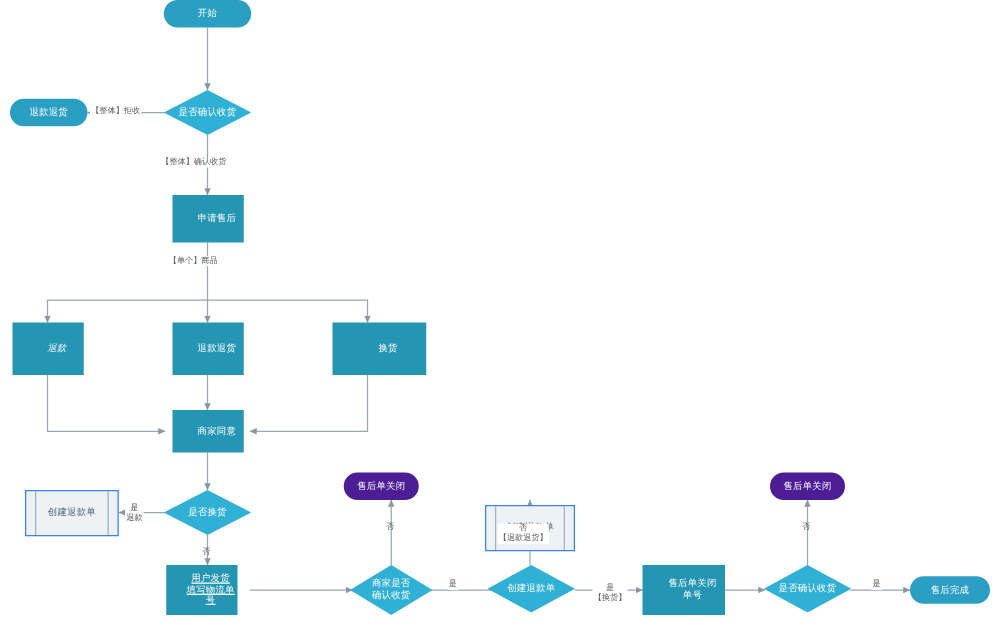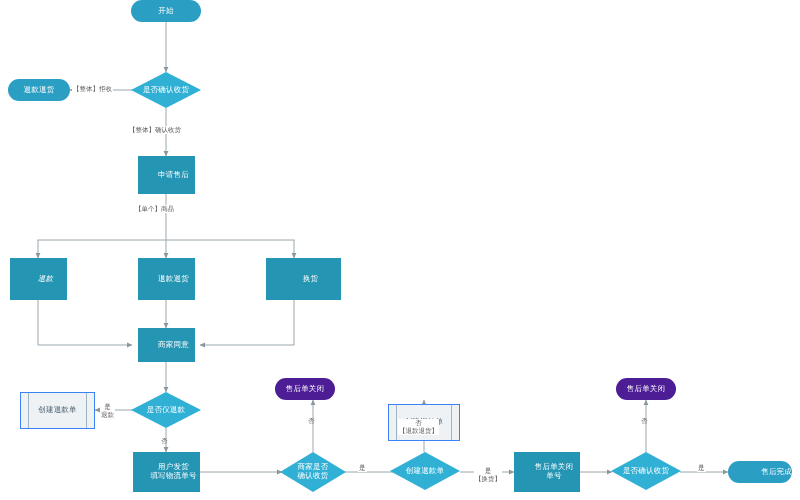--- a/index.html
+++ b/index.html
@@ -170,28 +170,28 @@
 <div class="node process" style="left:266px;top:258px;width:75px;height:42px;">
   <span class="txt">换货</span>
 </div>
 
 <div class="node process" style="left:138px;top:328px;width:57px;height:34px;">
   <span class="txt">商家同意</span>
 </div>
 
 <div class="node decision" style="left:131px;top:392px;width:70px;height:36px;">
   <span class="dia"></span>
-  <span class="txt">是否仅退款</span>
+  <span class="txt">是否换货</span>
 </div>
 
 <div class="node predef" style="left:20px;top:392px;width:75px;height:37px;">
   <span class="txt">创建退款单</span>
 </div>
 
-<div class="node process" style="left:133px;top:452px;width:67px;height:40px;white-space:pre-line;">
+<div class="node process" style="left:133px;top:452px;width:57px;height:40px;white-space:pre-line;text-decoration:underline;">
   <span class="txt">用户发货
 填写物流单号</span>
 </div>
 
 <div class="node terminator warn" style="left:275px;top:378px;width:60px;height:22px;">
   <span class="txt">售后单关闭</span>
 </div>
 
 <div class="node decision" style="left:280px;top:452px;width:66px;height:40px;white-space:pre-line;">
   <span class="dia"></span>
@@ -215,21 +215,21 @@
 
 <div class="node terminator warn" style="left:616px;top:378px;width:60px;height:22px;">
   <span class="txt">售后单关闭</span>
 </div>
 
 <div class="node decision" style="left:611px;top:452px;width:70px;height:38px;">
   <span class="dia"></span>
   <span class="txt">是否确认收货</span>
 </div>
 
-<div class="node terminator" style="left:728px;top:461px;width:64px;height:22px;justify-content:flex-end;">
+<div class="node terminator" style="left:728px;top:461px;width:64px;height:22px;">
   <span class="txt">售后完成</span>
 </div>
 
 <div class="elabel" style="left:72px;top:85px;">【整体】拒收</div>
 
 <div class="elabel" style="left:128px;top:126px;">【整体】确认收货</div>
 
 <div class="elabel" style="left:134px;top:205px;">【单个】商品</div>
 
 <div class="elabel stack" style="left:100px;top:403px;white-space:pre-line;line-height:1.2;">是

